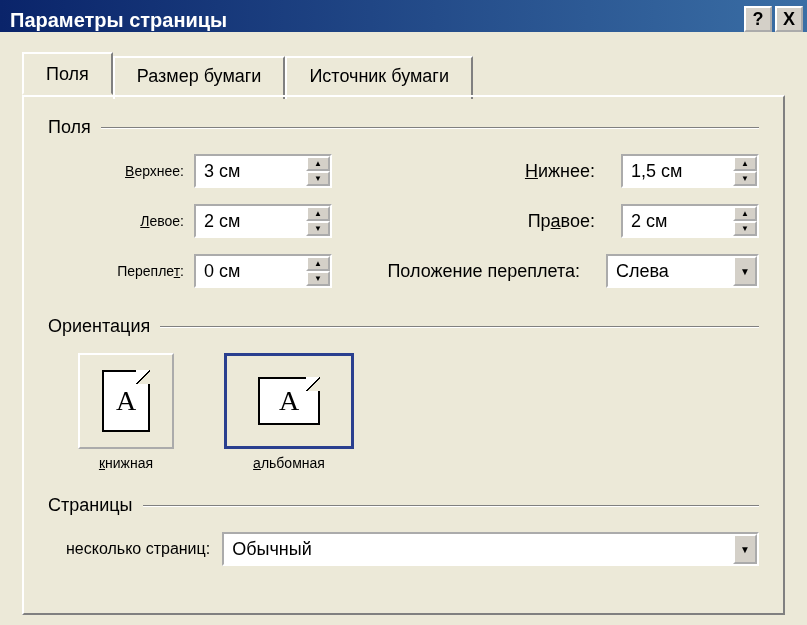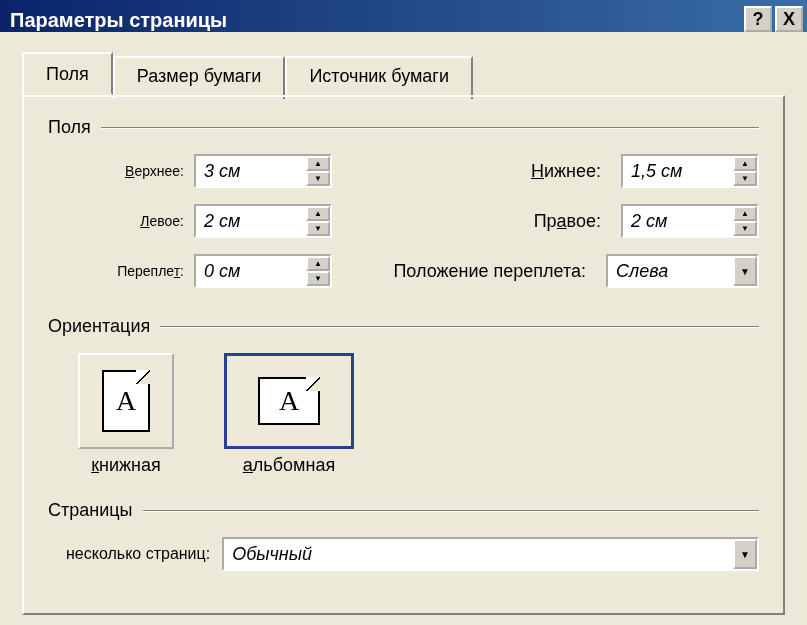--- a/index.html
+++ b/index.html
@@ -109,40 +109,39 @@
   }
   .cell-label-left {
     width: 128px;
     text-align: right;
     padding-right: 10px;
     font-size: 14px;
   }
   .cell-label-right {
     flex: 1;
     text-align: right;
-    padding-right: 20px;
+    padding-right: 26px;
     font-size: 18px;
   }
   .spinner, .combo {
     display: flex;
     height: 34px;
     border: 2px inset #fff;
     background: #fff;
   }
   .spinner { width: 138px; }
   .spinner input, .combo input {
     flex: 1;
     border: none;
     outline: none;
     padding: 0 8px;
     font-size: 18px;
     font-family: inherit;
     background: #fff;
     min-width: 0;
-    font-style: italic;
   }
   .spin-btns {
     width: 24px;
     display: flex;
     flex-direction: column;
   }
   .spin-btns div {
     flex: 1;
     background: #d4d0c8;
     border: 2px outset #fff;
@@ -201,21 +200,21 @@
   }
   .portrait .page-glyph { width: 48px; height: 62px; }
   .landscape .page-glyph { width: 62px; height: 48px; }
   .page-glyph::after {
     content: "";
     position: absolute;
     top: -2px; right: -2px;
     width: 14px; height: 14px;
     background: linear-gradient(135deg, #fff 0 50%, #000 50% 54%, #ece9d8 54% 100%);
   }
-  .orient-opt .olabel { font-size: 18px; }
+  .orient-opt .olabel { font-size: 14px; }
   .underline { text-decoration: underline; }
 
   .pages-row {
     display: flex;
     align-items: center;
     padding-left: 18px;
     margin-top: 14px;
   }
   .pages-row .plabel {
     font-size: 16px;

